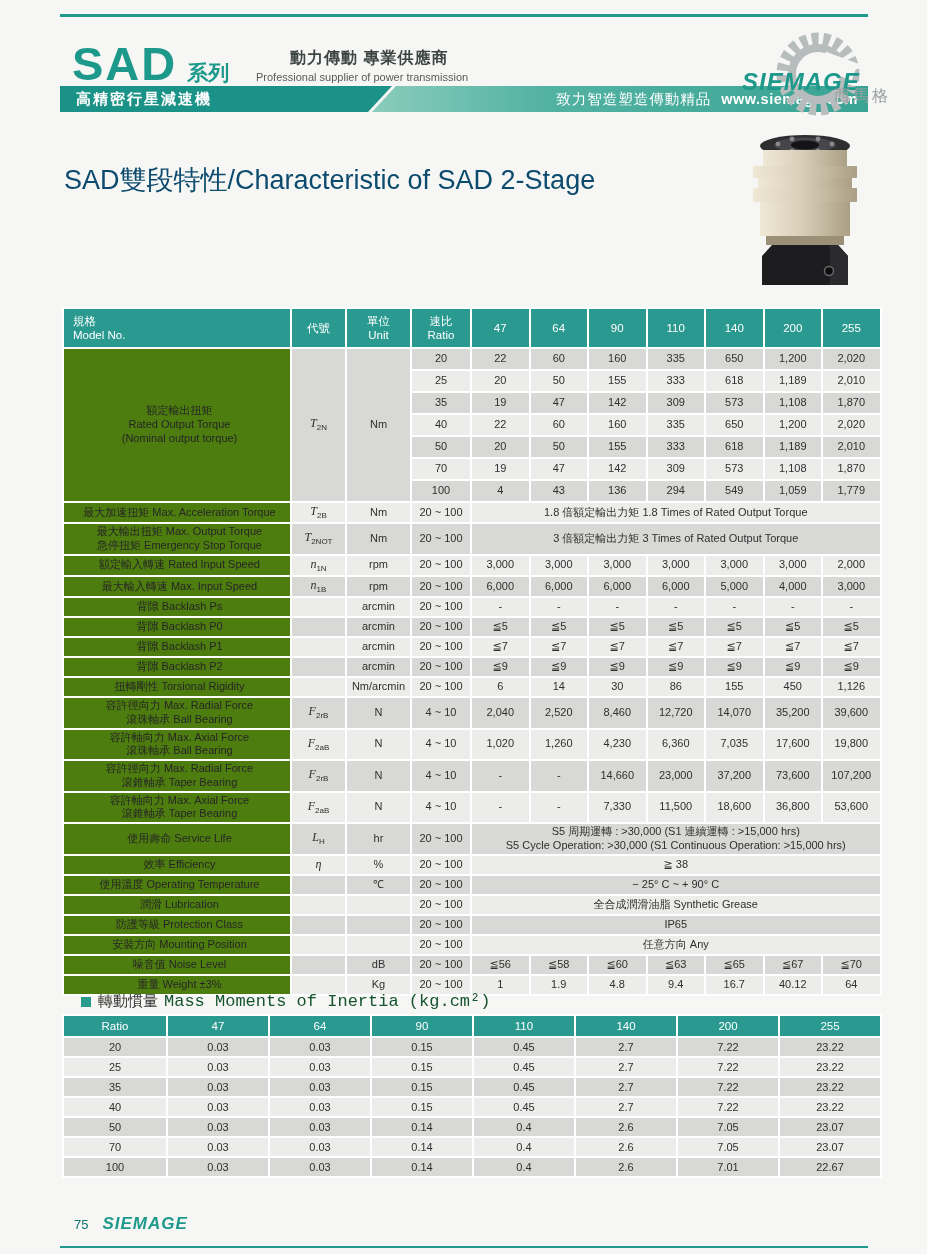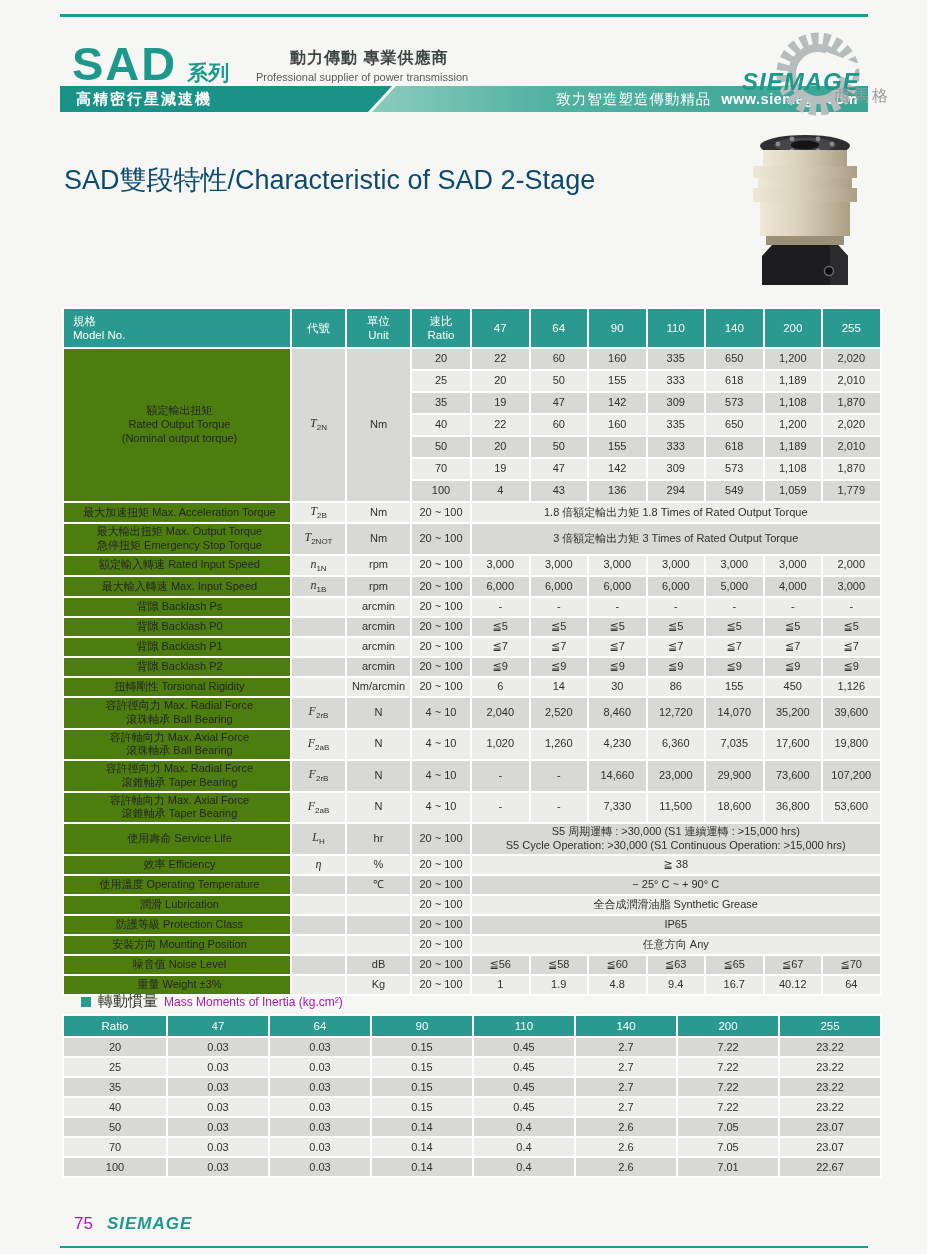--- a/index.html
+++ b/index.html
@@ -59,31 +59,31 @@
   .spec tr.dark .dat { background:#d8d8d6; }
   .spec tr.light .dat { background:#ececea; }
   .spec td.merged { background:#d7d7d5; }
   .r-s { height:20px; } .r-t { height:22px; } .r-d { height:17px; }
   .sym-cell i, .spec i { font-family:"Liberation Serif", serif; font-style:italic; font-size:12px; }
   .spec sub { font-size:8px; }
 
   .inertia-title { position:absolute; left:64px; top:992px; display:flex; align-items:center;padding-left:17px; }
   .inertia-title .sq { width:10px; height:10px; background:#2a9a90; margin-right:7px; }
   .inertia-title .t-zh { font-size:15px; color:#333; margin-right:6px; }
-  .inertia-title .t-en { font-size:12px; color:#a21caf; }
+  .inertia-title .t-en { font-size:17px; color:#14532d;font-family:Liberation Mono, monospace; }
 
   .inertia { position:absolute; left:62px; top:1014px; width:818px; }
   .inertia th { height:22px; background:#2a9a90; color:#fff; font-weight:400; font-size:11.5px; border:2px solid #fff; }
   .inertia td { height:20px; font-size:11px; border:2px solid #fff; text-align:center; color:#2f2f2f; }
   .inertia tr.dark td { background:#d8d8d6; }
   .inertia tr.light td { background:#ececea; }
 
   
   .footer { position:absolute; left:74px; top:1214px; display:flex; align-items:baseline; }
-  .page-number { font-size:17px; color:#a21caf; }
+  .page-number { font-size:13px; color:#0f766e; }
   .footer-brand { font-size:17px; font-weight:bold; font-style:italic; color:#1d998c; margin-left:14px; letter-spacing:1px; }
 </style>
 </head>
 <body>
 
 <div class="page">
 
   <div class="rule rule-top"></div>
 
   <div class="series-wrap">
@@ -374,21 +374,21 @@
         </tr>
         <tr class="dark r-d">
           <td class="lbl">容許徑向力  Max. Radial Force<br>滾錐軸承  Taper Bearing</td>
           <td class="dat sym-cell"><i>F</i><sub>2rB</sub></td>
           <td class="dat">N</td>
           <td class="dat">4 ~ 10</td>
           <td class="dat">-</td>
           <td class="dat">-</td>
           <td class="dat">14,660</td>
           <td class="dat">23,000</td>
-          <td class="dat">29,900</td>
+          <td class="dat">37,200</td>
           <td class="dat">73,600</td>
           <td class="dat">107,200</td>
         </tr>
         <tr class="light r-d">
           <td class="lbl">容許軸向力  Max. Axial Force<br>滾錐軸承  Taper Bearing</td>
           <td class="dat sym-cell"><i>F</i><sub>2aB</sub></td>
           <td class="dat">N</td>
           <td class="dat">4 ~ 10</td>
           <td class="dat">-</td>
           <td class="dat">-</td>

